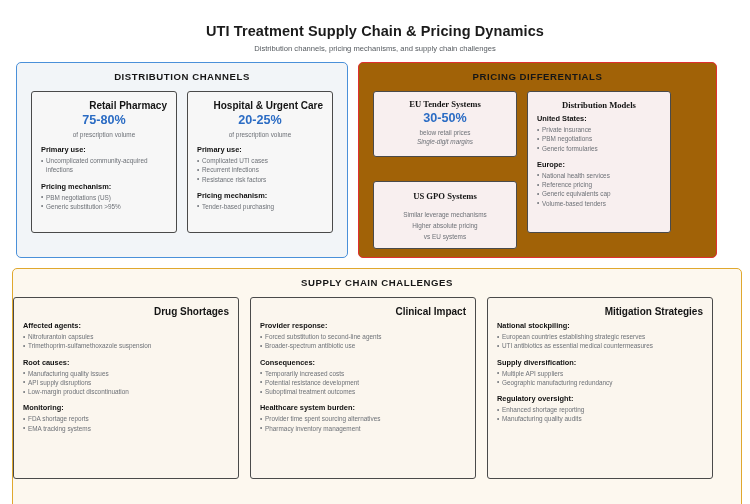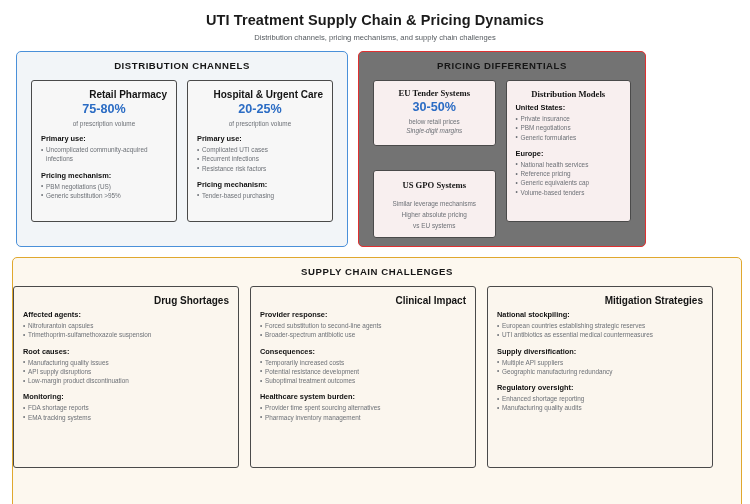--- a/index.html
+++ b/index.html
@@ -12,21 +12,21 @@
     height: 504px;
     font-family: "Liberation Sans", sans-serif;
     color: #1a1a1a;
     overflow: hidden;
     position: relative;
   }
 
   
   .header {
     text-align: center;
-    padding-top: 12px;
+    padding-top: 23px;
   }
   .page-title {
     font-size: 14.5px;
     font-weight: bold;
     color: #1b1b1b;
     letter-spacing: 0.1px;
     margin: 0;
   }
   .page-subtitle {
     font-size: 7.6px;
@@ -56,24 +56,24 @@
     padding: 8px 0 9px 0;
   }
 
   .panel-distribution {
     width: 332px;
     height: 196px;
     border: 1.4px solid #4a90d9;
     background: #f2f5f8;
   }
   .panel-pricing {
-    width: 288px;
+    width: 359px;
     height: 196px;
     border: 1.4px solid #e03030;
-    background: #737373;
+    background: #a16207;
   }
 
   .cards-row {
     display: flex;
     gap: 10px;
     padding: 0 14px;
     box-sizing: border-box;
   }
 
   

